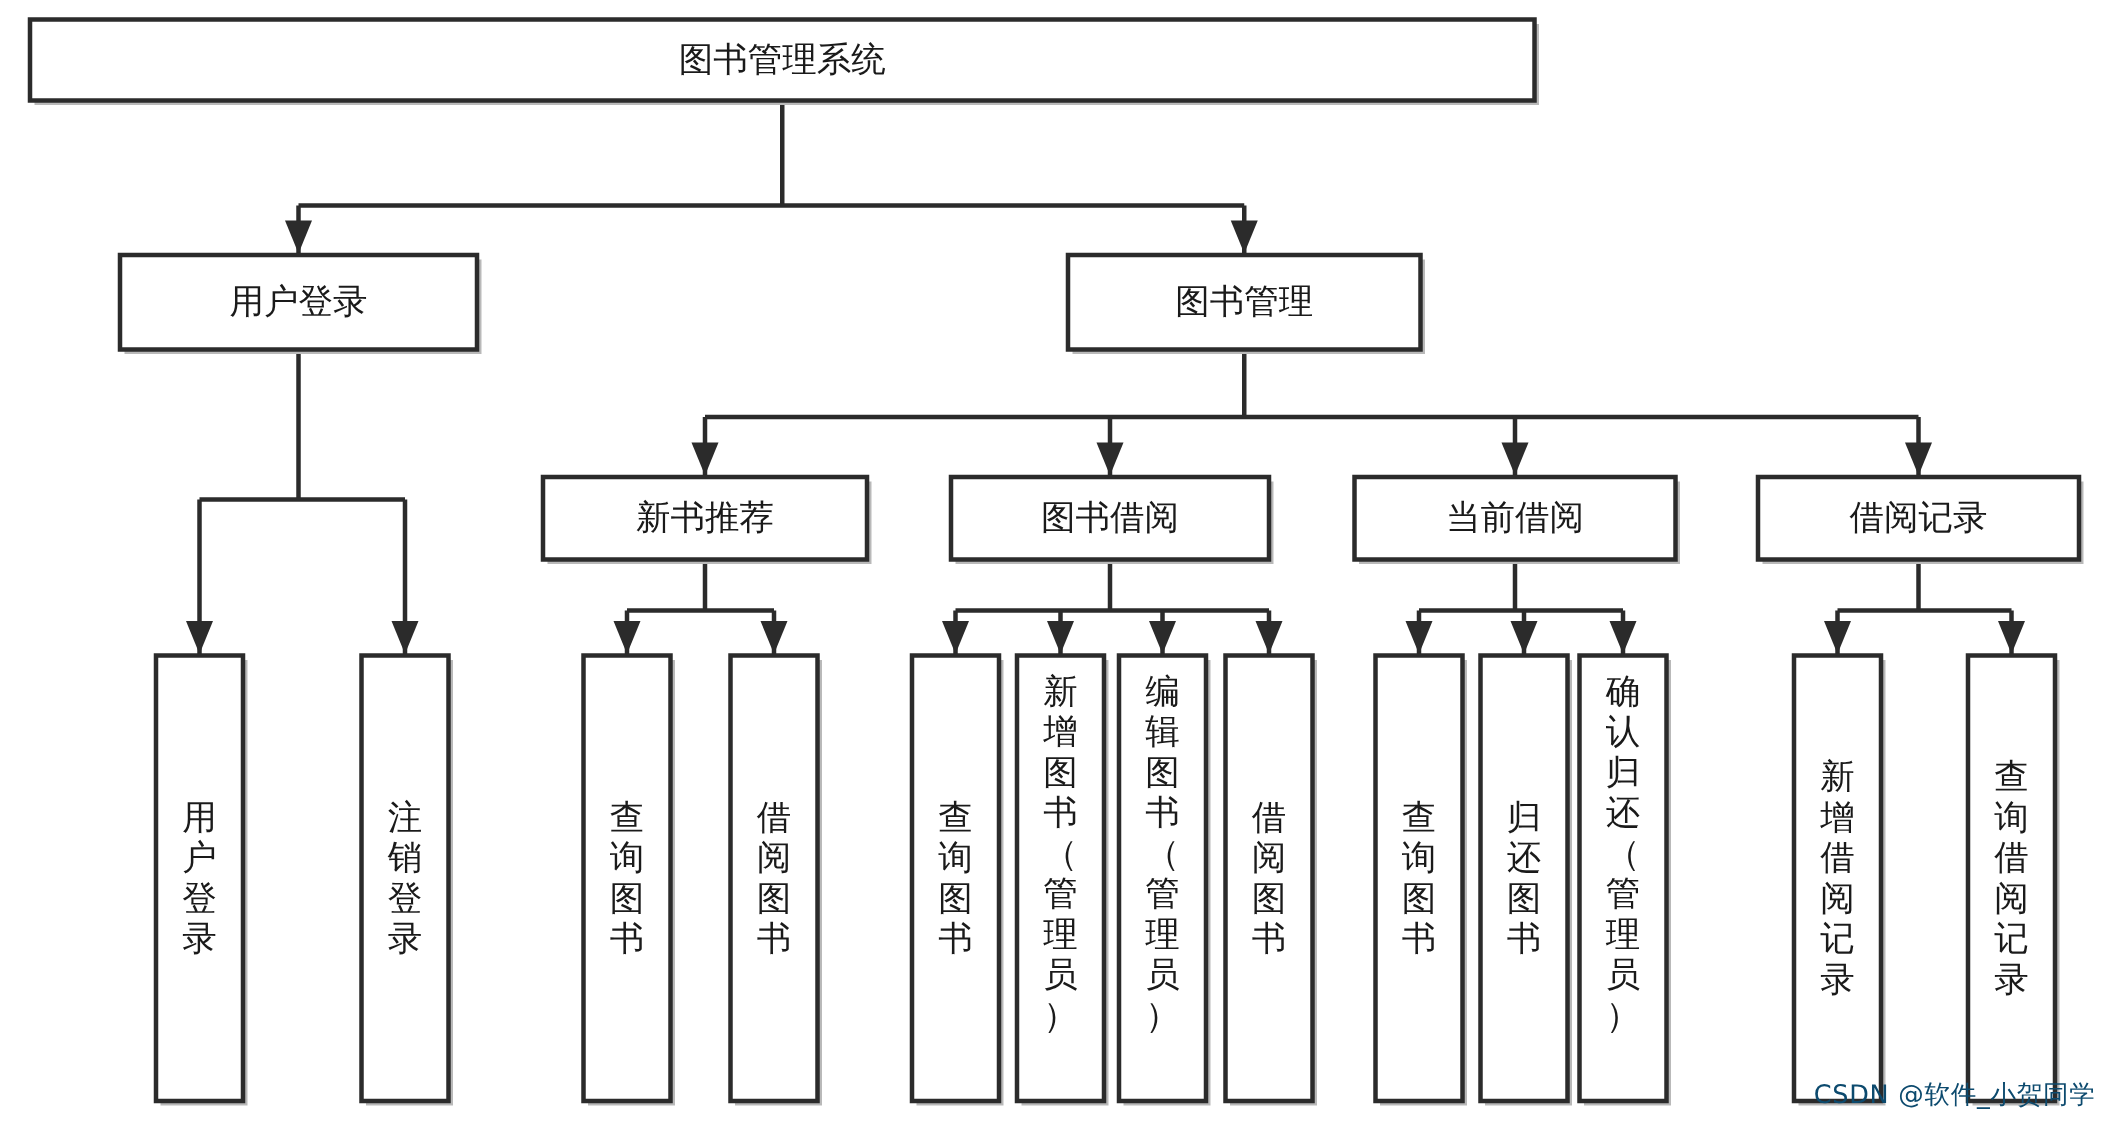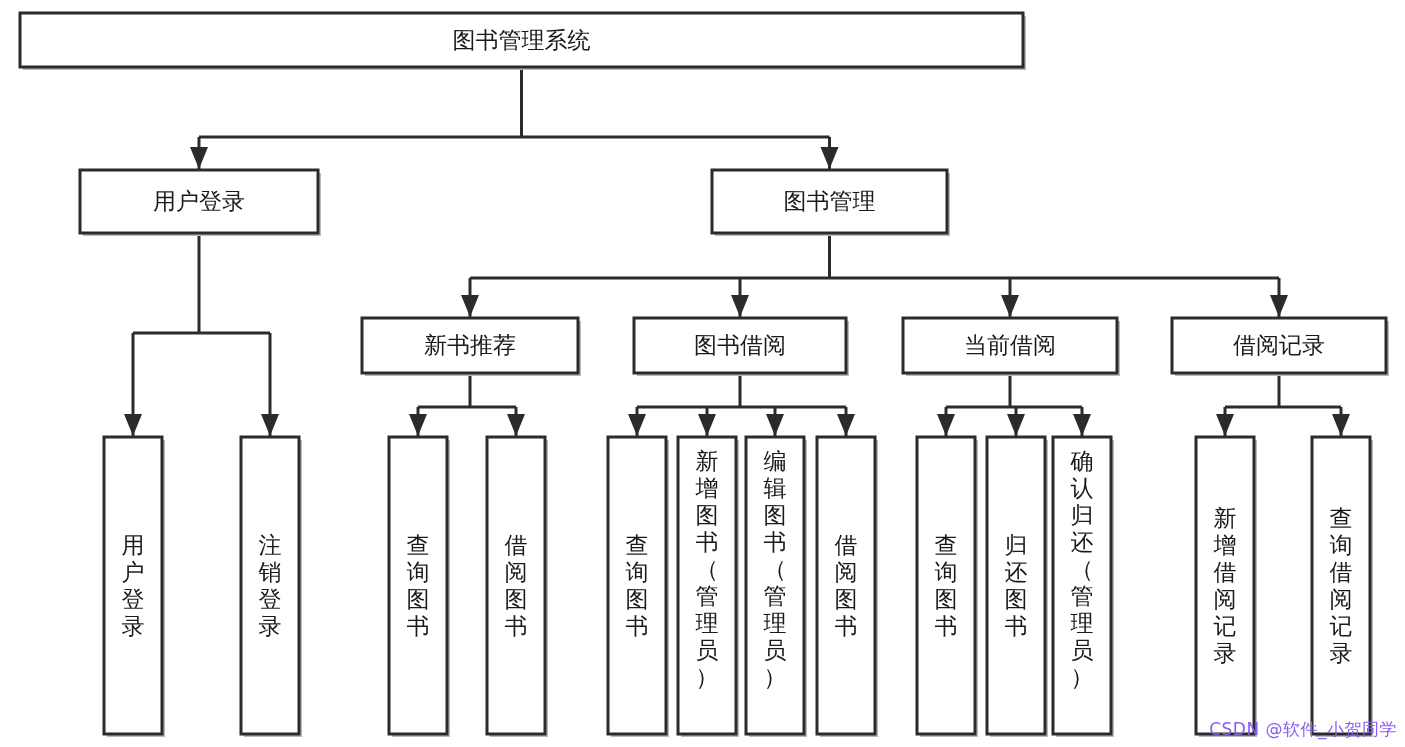--- a/index.html
+++ b/index.html
@@ -58,21 +58,21 @@
     fill: #1a1a1a;
     font-size: 23px;
     font-family: "DejaVu Sans", "Liberation Sans", sans-serif;
     text-anchor: middle;
   }
   .watermark-text {
     position: absolute;
     right: 8px;
     bottom: 6px;
     font-size: 17px;
-    color: #8b5cf6;
+    color: #0c4a6e;
     font-family: "DejaVu Sans", "Liberation Sans", sans-serif;
     white-space: nowrap;
     letter-spacing: 0.5px;
     pointer-events: none;
   }
 </style>
 </head>
 <body>
 
 <div id="diagram-root">

